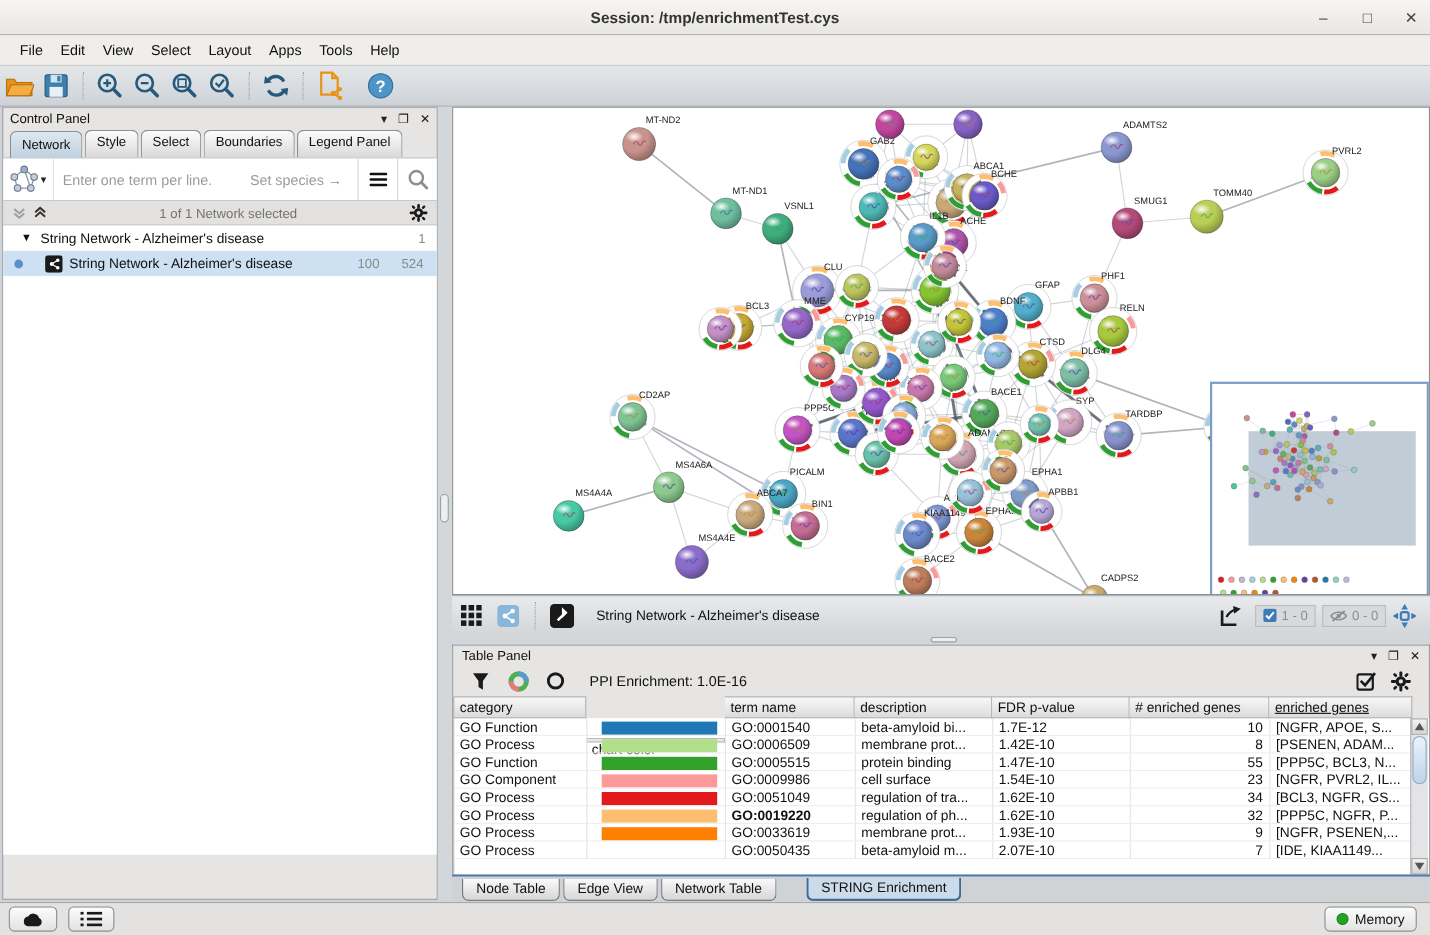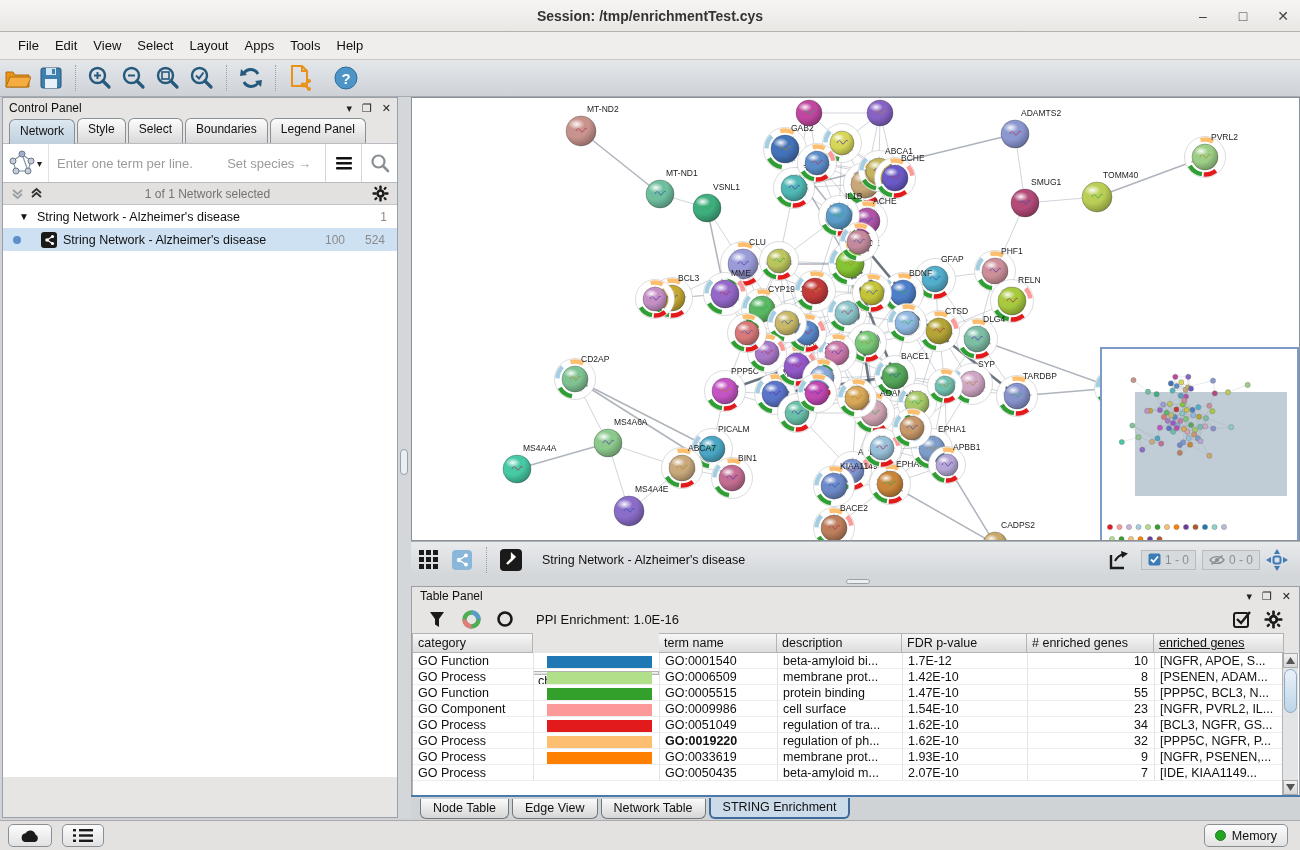--- a/index.html
+++ b/index.html
@@ -104,21 +104,21 @@
     display:flex; align-items:center; justify-content:center; }
   #scr-thumb { position:absolute; top:16px; left:1px; width:13px; height:44px;
     background:linear-gradient(#eaf2fa,#bcd4e8); border:1px solid #8ea8c0; border-radius:7px; }
 
   
   #tabs-topline { left:411px; top:795px; width:889px; height:2px; background:#4a79ad; }
   #bottom-tabs { left:411px; top:797px; width:889px; height:23px; background:#d0d3d6;
     display:flex; align-items:center; padding-left:9px; gap:3px; }
   .b-tab { font-size:12.5px; color:#111; padding:2px 12px 3px; background:linear-gradient(#fafafa,#d6d6d6);
     border:1px solid #72777c; border-top:none; border-radius:0 0 6px 6px; }
-  .b-tab.active { background:#ccdbe9; border:2px solid #3d6a9a; border-top:none; font-weight:normal; }
+  .b-tab.active { background:#ccdbe9; border:2px solid #3d6a9a; border-top:none; font-weight:normal;margin-left:24px; }
 
   
   #statusbar { left:0; top:820px; width:1300px; height:30px; background:#e3e2e0;
     border-top:1px solid #aaa; display:flex; align-items:center; padding:0 8px; }
   .sb-btn { height:23px; border:1px solid #8a8f94; border-radius:5px;
     background:linear-gradient(#fcfcfc,#e2e2e2); display:flex; align-items:center;
     justify-content:center; margin-right:10px; padding:0 10px; }
   #memory-btn { margin-left:auto; margin-right:4px; font-size:12.5px; color:#111; gap:6px; }
   #mem-dot { width:11px; height:11px; border-radius:50%; background:#23a523; border:1px solid #1d7d1d; }
 </style>

